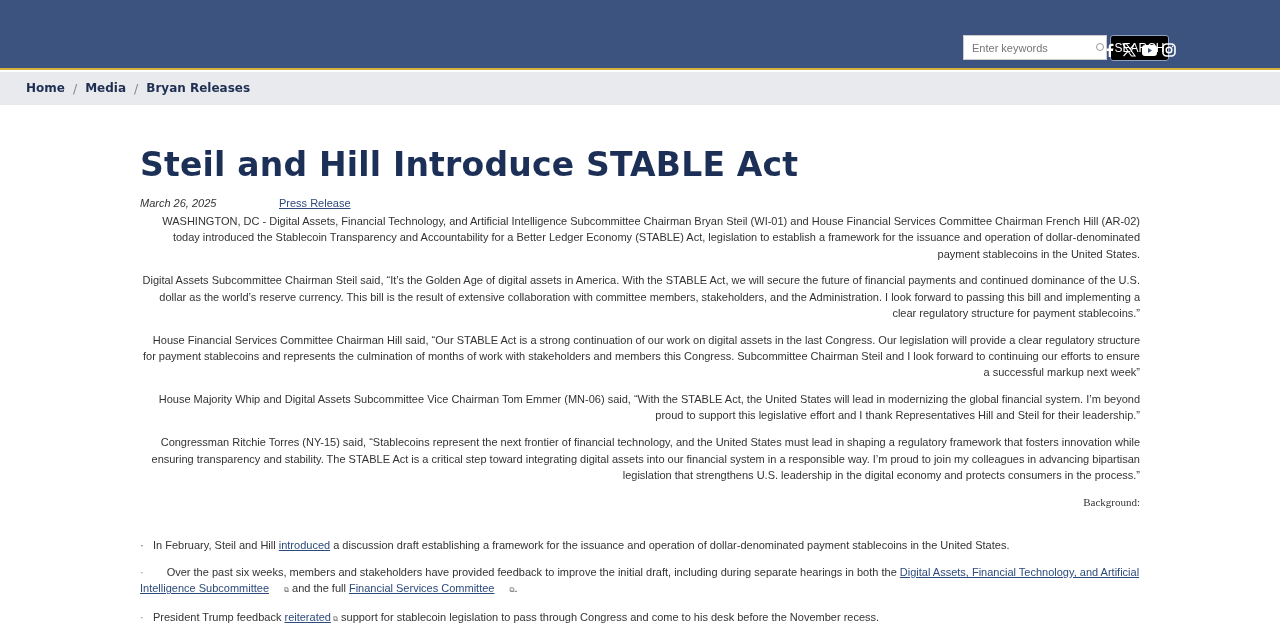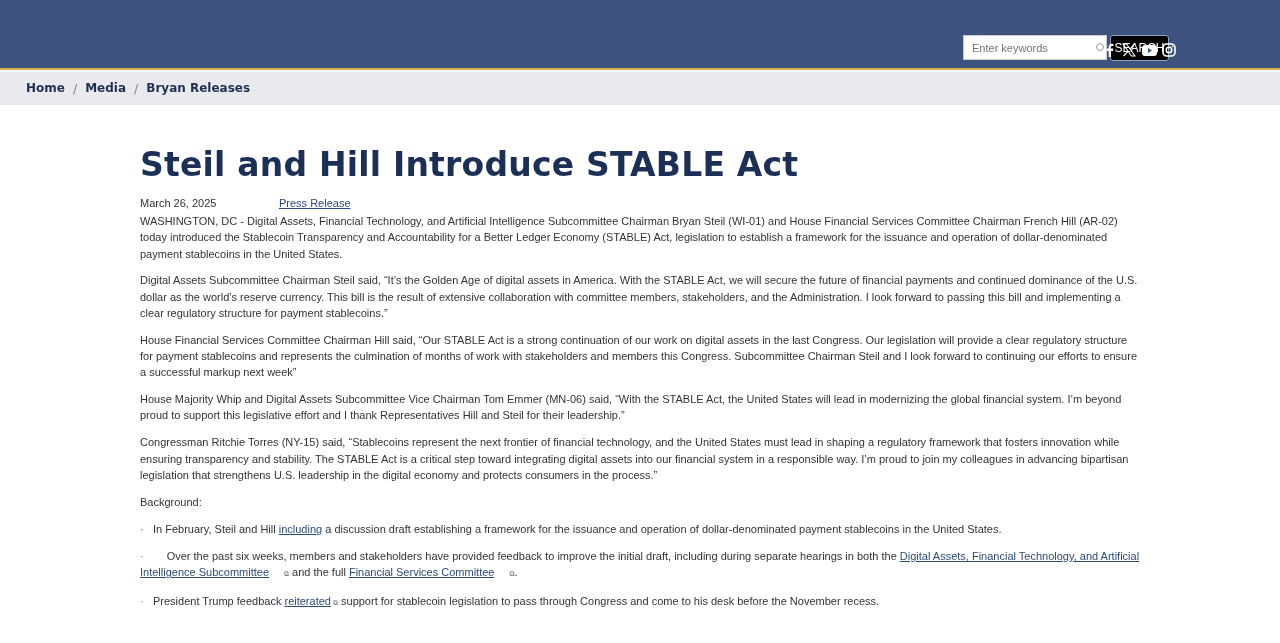--- a/index.html
+++ b/index.html
@@ -41,26 +41,26 @@
 
   .breadcrumb-bar { position: absolute; left: 0; top: 72px; width: 1280px; height: 33px; background: #e8eaed; }
   .breadcrumb { position: absolute; left: 26px; top: 9px; display: flex; align-items: flex-start; font-size: 12.5px; font-weight: bold; color: #1f2f52; font-family: "DejaVu Sans", sans-serif; }
   .breadcrumb a { color: #1f2f52; text-decoration: none; font-size: 12px; }
   .breadcrumb .sep { color: #888; margin: 0 8px; font-weight: normal; }
 
   .content { position: absolute; left: 140px; top: 145px; width: 1000px; }
   .title { font-family: "DejaVu Sans", sans-serif; font-size: 33px; font-weight: bold; color: #1c2f56; letter-spacing: 0.2px; }
 
   .meta { position: absolute; top: 52px; left: 0; font-size: 11px; color: #333; display: flex; }
-  .meta .date { width: 99px; }
+  .meta .date { width: 99px; font-style: italic; }
   .meta a { color: #2d4a7c; text-decoration: underline; padding-left: 40px; }
 
   .body { position: absolute; top: 68px; left: 0; width: 1000px; font-size: 11px; line-height: 16.3px; color: #333; }
-  .body p { margin-bottom: 10.5px; }
-  .body .bg-label { margin-bottom: 11px; }
+  .body p { margin-bottom: 10.5px; text-align: right; }
+  .body .bg-label { margin-bottom: 27px; font-family: Liberation Serif, serif; }
   .body ul { list-style: none; }
   .body li { position: relative; padding-left: 13px; margin-bottom: 10.8px; }
   .body li .dot { position: absolute; left: 0; top: 0; color: #888; }
   .body li.wrap { padding-left: 0; text-indent: 13px; }
   .body li.wrap .dot { left: -13px; text-indent: 0; position: relative; margin-right: 0; }
   .body a { color: #2d4a7c; text-decoration: underline; }
   .ext { font-size: 7px; color: #666; margin-left: 2px; text-decoration: none; display: inline-block; }
 </style>
 </head>
 <body>
@@ -129,21 +129,21 @@
     <p>House Majority Whip and Digital Assets Subcommittee Vice Chairman Tom Emmer (MN-06) said, “With the STABLE Act, the United States will lead in modernizing the global financial system. I’m beyond proud to support this legislative effort and I thank Representatives Hill and Steil for their leadership.”</p>
     <p>Congressman Ritchie Torres (NY-15) said, “Stablecoins represent the next frontier of financial technology, and the United States must lead in shaping a regulatory framework that fosters innovation while ensuring transparency and stability. The STABLE Act is a critical step toward integrating digital assets into our financial system in a responsible way. I’m proud to join my colleagues in advancing bipartisan legislation that strengthens U.S. leadership in the digital economy and protects consumers in the process.”</p>
     <p class="bg-label">Background:</p>
 
     <ul>
       <li>
         <span class="dot">·</span>
       </li>
       <li>
         <span class="dot">·</span>
-        <span>In February, Steil and Hill </span><a href="#">including</a><span> a discussion draft establishing a framework for the issuance and operation of dollar-denominated payment stablecoins in the United States.</span>
+        <span>In February, Steil and Hill </span><a href="#">introduced</a><span> a discussion draft establishing a framework for the issuance and operation of dollar-denominated payment stablecoins in the United States.</span>
       </li>
       <li class="wrap">
         <span class="dot">·</span><span style="margin-left:10px;">Over the past six weeks, members and stakeholders have provided feedback to improve the initial draft, including during separate hearings in both the </span><a href="#">Digital Assets, Financial Technology, and Artificial Intelligence Subcommittee</a><span class="ext">⧉</span><span> and the full </span><a href="#">Financial Services Committee</a><span class="ext">⧉</span><span>.</span>
       </li>
       <li>
         <span class="dot">·</span>
         <span>President Trump feedback </span><a href="#">reiterated</a><span class="ext">⧉</span><span> support for stablecoin legislation to pass through Congress and come to his desk before the November recess.</span>
       </li>
     </ul>
   </div>

